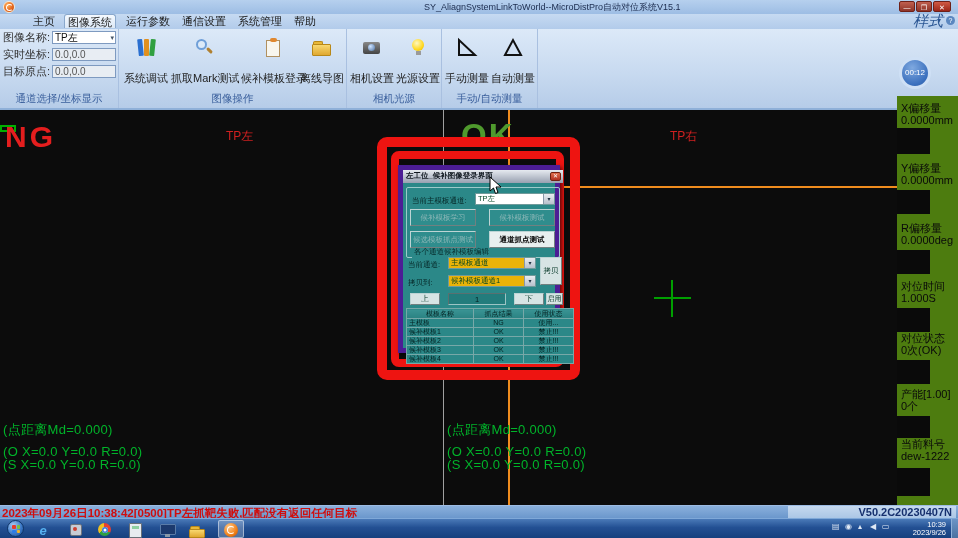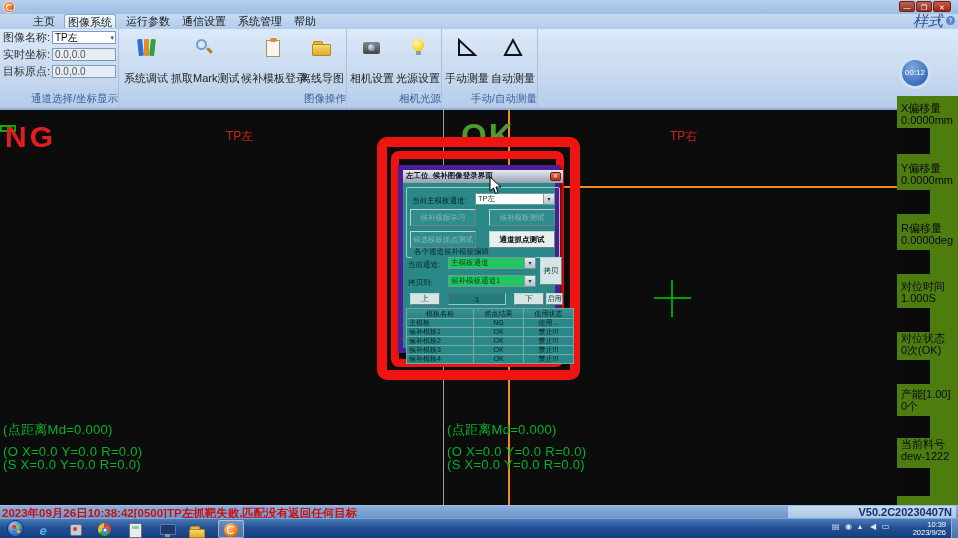--- a/index.html
+++ b/index.html
@@ -31,21 +31,21 @@
   #style-label{top:0;left:913px;font-size:15px;color:#2c5794;height:14px;line-height:14px;font-style:italic;}
   #style-caret{top:0;left:937px;font-size:8px;color:#2c5794;height:14px;line-height:14px;}
   #style-help{top:2px;left:946px;width:9px;height:9px;border-radius:50%;background:#5b87c0;
     color:#fff;font-size:7px;line-height:9px;text-align:center;}
 
   
   #ribbon{left:0;top:29px;width:958px;height:79px;
     background:linear-gradient(#dcE9f8,#c8daf0 55%,#b6cce8);}
   #ribbon-border{left:0;top:108px;width:958px;height:2px;background:#8fb0d8;z-index:1;}
   .rgroup{top:0;height:79px;border-right:1px solid #a9c0e0;box-sizing:border-box;}
-  .gcap{bottom:2px;left:0;right:0;text-align:right;font-size:10.5px;color:#3a5f9c;position:absolute;}
+  .gcap{bottom:2px;left:0;right:0;text-align:center;font-size:10.5px;color:#3a5f9c;position:absolute;}
   .fldlab{font-size:11px;color:#333;height:13px;line-height:13px;}
   .fldbox{width:64px;height:13px;box-sizing:border-box;border:1px solid #7e9ac0;font-size:10px;
     line-height:11px;padding-left:2px;background:#e8edf3;color:#555;}
   .fldbox.white{background:#fff;color:#111;}
   .fldbox .car{position:absolute;right:1px;top:0;font-size:7px;color:#456;}
   .rbtn{top:2px;height:52px;text-align:center;}
   .rbtn .lab{position:absolute;left:0;right:0;top:40px;font-size:11px;color:#222;white-space:nowrap;}
   .ricon{position:absolute;top:6px;left:50%;transform:translateX(-50%);width:22px;height:22px;}
 
   
@@ -98,21 +98,21 @@
   #dlg-titlebar{left:0;top:0;width:160px;height:13px;
     background:linear-gradient(#e6eaf0,#98a0b0);}
   #dlg-title{left:3px;top:1px;font-size:7.5px;font-weight:bold;color:#101820;white-space:nowrap;}
   #dlg-close{left:147px;top:2px;width:11px;height:9px;background:linear-gradient(#e07050,#b03020);
     border:1px solid #702010;border-radius:2px;box-sizing:border-box;color:#fff;
     font-size:6px;line-height:7px;text-align:center;}
   #dlg-groupbox{left:3px;top:17px;width:154px;height:71px;border:1px solid #9ecaca;border-radius:2px;box-sizing:border-box;}
   #dlg-grouptitle{left:9px;top:13px;font-size:7.5px;color:#062828;background:#2b8888;padding:16px 2px;margin-top:48px;}
   .dlab{font-size:7.5px;color:#042424;white-space:nowrap;}
   .dcombo{height:12px;box-sizing:border-box;border:1px solid #6f9a9a;font-size:7.5px;
-    line-height:10px;padding-left:2px;background:#22c55e;color:#042;white-space:nowrap;overflow:hidden;}
+    line-height:10px;padding-left:2px;background:#eab308;color:#042;white-space:nowrap;overflow:hidden;}
   .dcombo.white{background:#fff;}
   .dcombo .dar{position:absolute;right:0;top:0;bottom:0;width:10px;background:linear-gradient(#e8ecf0,#b8c0cc);
     border-left:1px solid #8898a8;font-size:6px;color:#234;text-align:center;line-height:10px;}
   .dbtn{box-sizing:border-box;border:1px outset #bcd4d4;background:#2f8d8d;color:#8fb8b8;
     font-size:7.5px;text-align:center;}
   .dbtn.on{background:#e8efef;color:#000;font-weight:bold;}
   .dbtn.small{background:#d7e4e4;color:#032;font-weight:normal;}
   #dlg-index{box-sizing:border-box;border:1px inset #9cc4c4;background:#237c7c;color:#021f1f;
     font-size:7.5px;text-align:center;line-height:11px;}
   
@@ -170,20 +170,21 @@
 
   #cursor{left:489px;top:176px;z-index:20;}
 </style>
 </head>
 <body>
 
 <div id="screen">
 
   <div id="titlebar" class="abs">
     <div id="logo" class="abs"></div>
+    <div id="win-title" class="abs">SY_AliagnSystemLinkToWorld--MicroDistPro自动对位系统V15.1</div>
     <div id="btn-min" class="winbtn abs" style="left:899px;">—</div>
     <div id="btn-max" class="winbtn abs" style="left:916px;">❐</div>
     <div id="btn-close" class="winbtn abs" style="left:933px;width:18px;">✕</div>
   </div>
 
   <div id="menubar" class="abs">
     <div class="mtab abs" style="left:24px;width:40px;">主页</div>
     <div class="mtab sel abs" style="left:57px;width:52px;left:64px;">图像系统</div>
     <div class="mtab abs" style="left:122px;width:52px;">运行参数</div>
     <div class="mtab abs" style="left:178px;width:52px;">通信设置</div>

